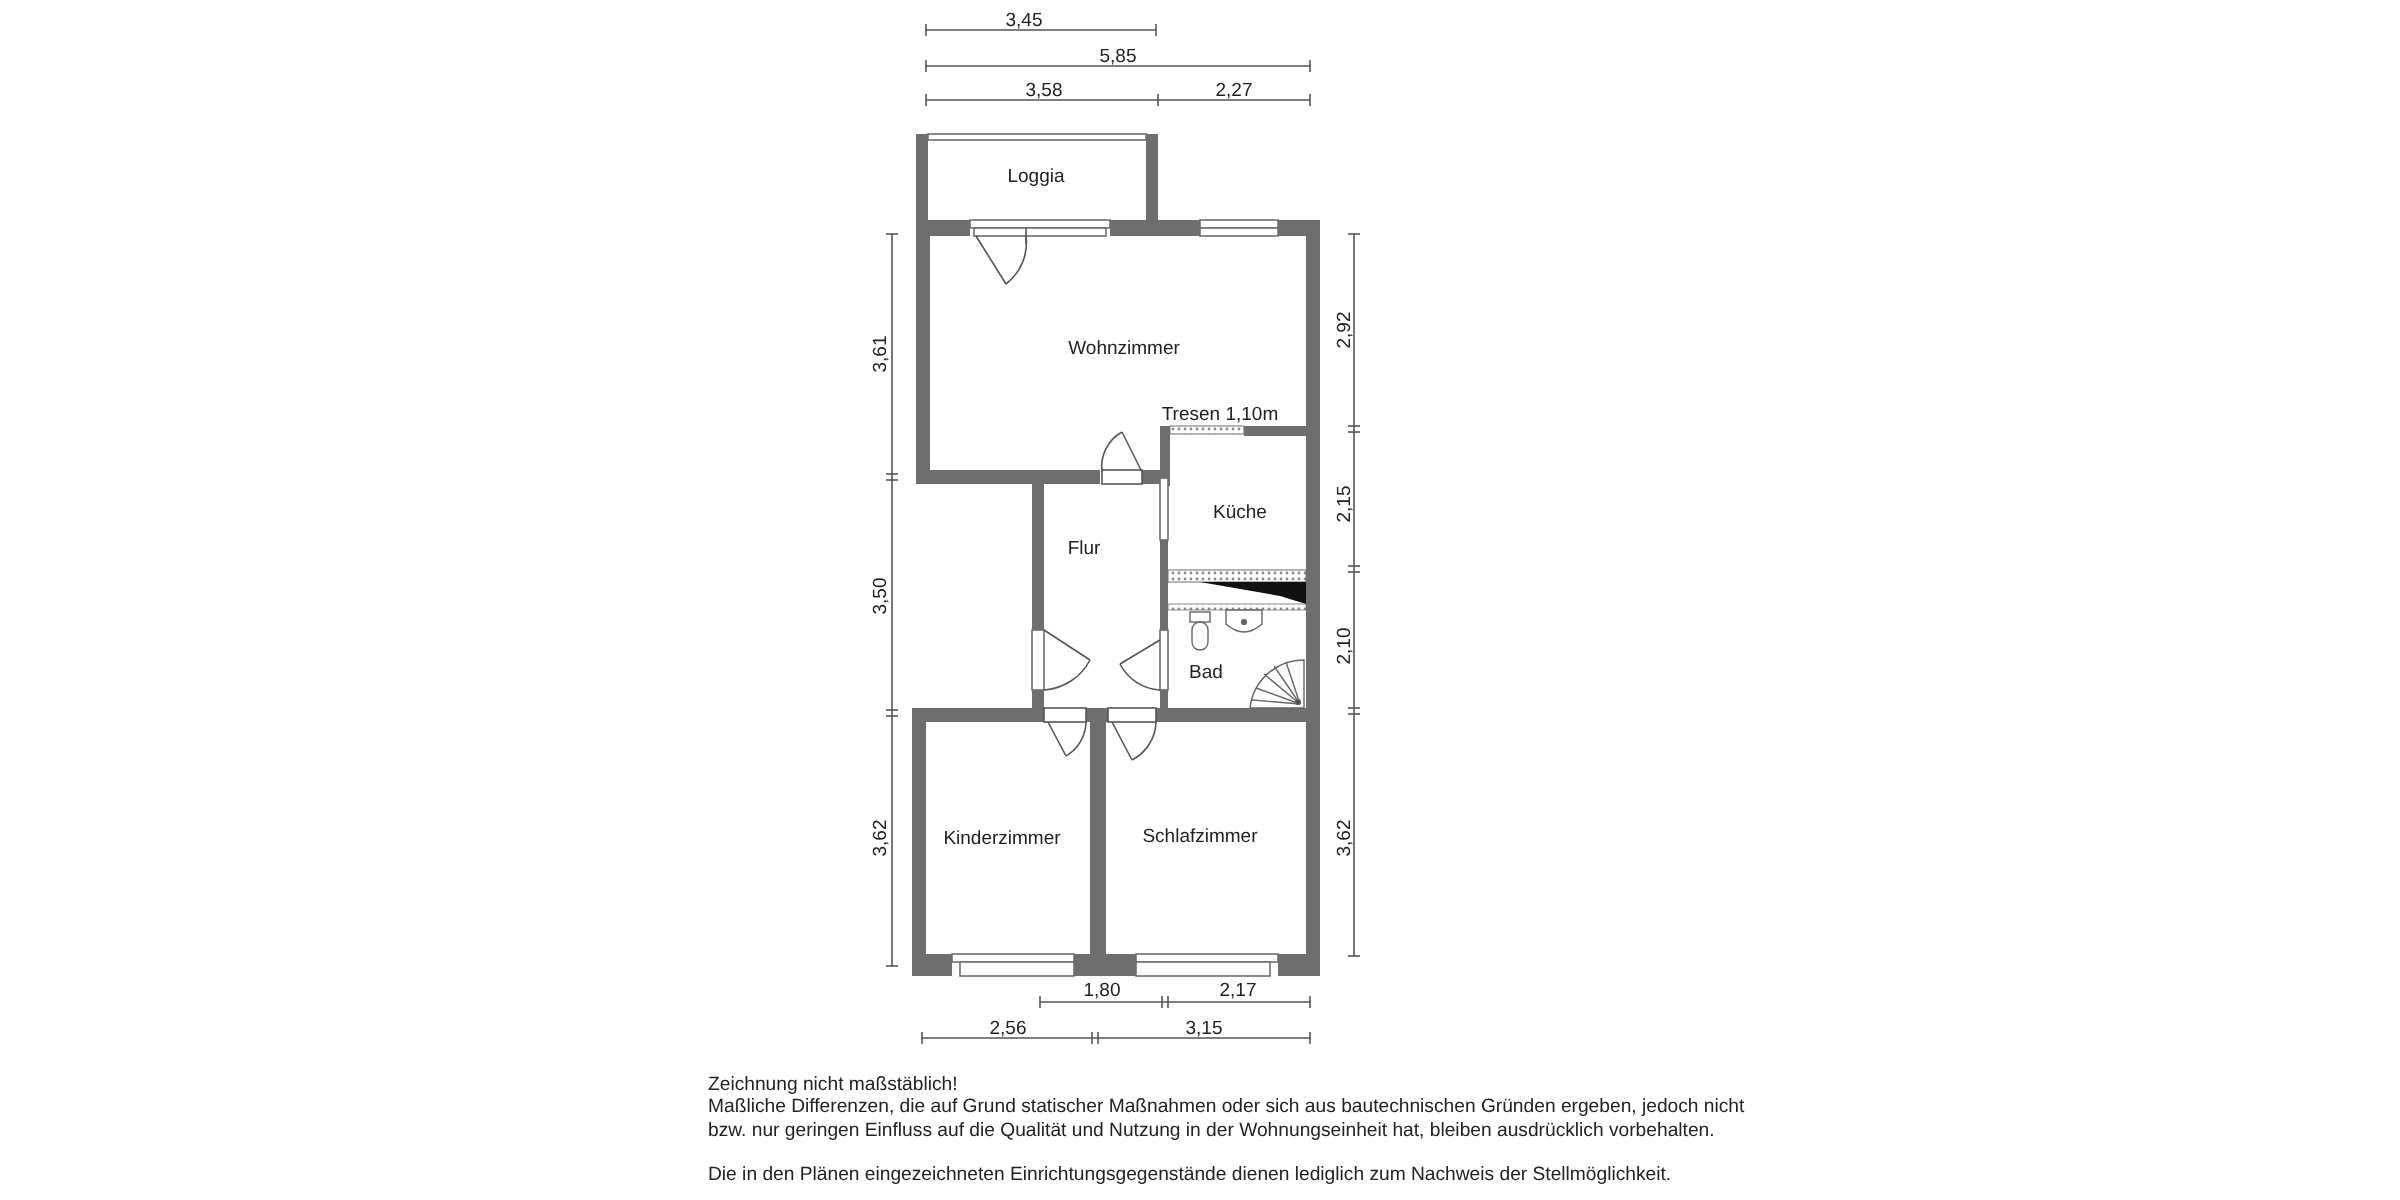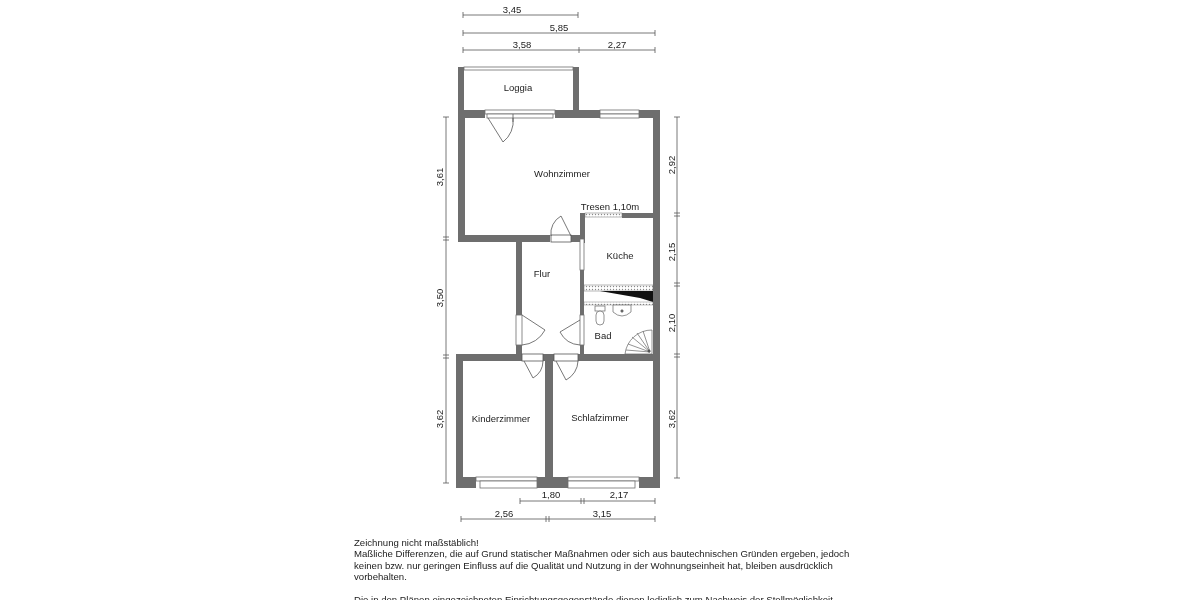--- a/index.html
+++ b/index.html
@@ -206,16 +206,16 @@
   <text class="room-label" x="610" y="210" text-anchor="middle">Tresen 1,10m</text>
   <text class="room-label" x="620" y="259" text-anchor="middle">Küche</text>
   <text class="room-label" x="542" y="277" text-anchor="middle">Flur</text>
   <text class="room-label" x="603" y="339" text-anchor="middle">Bad</text>
   <text class="room-label" x="501" y="422" text-anchor="middle">Kinderzimmer</text>
   <text class="room-label" x="600" y="421" text-anchor="middle">Schlafzimmer</text>
 </svg>
 
 <div class="notes">
   <p>Zeichnung nicht maßstäblich!</p>
-  <p>Maßliche Differenzen, die auf Grund statischer Maßnahmen oder sich aus bautechnischen Gründen ergeben, jedoch keinen bzw. nur geringen Einfluss auf die Qualität und Nutzung in der Wohnungseinheit hat, bleiben ausdrücklich vorbehalten.</p>
+  <p>Maßliche Differenzen, die auf Grund statischer Maßnahmen oder sich aus bautechnischen Gründen ergeben, jedoch nicht bzw. nur geringen Einfluss auf die Qualität und Nutzung in der Wohnungseinheit hat, bleiben ausdrücklich vorbehalten.</p>
   <div class="gap"></div>
   <p>Die in den Plänen eingezeichneten Einrichtungsgegenstände dienen lediglich zum Nachweis der Stellmöglichkeit.</p>
 </div>
 
 </body></html>

